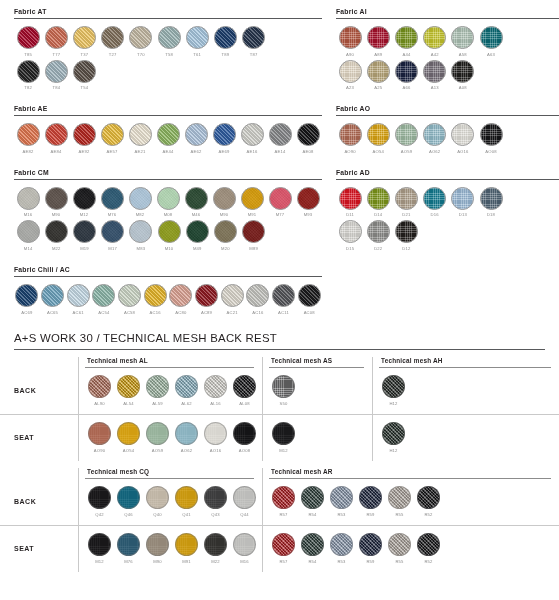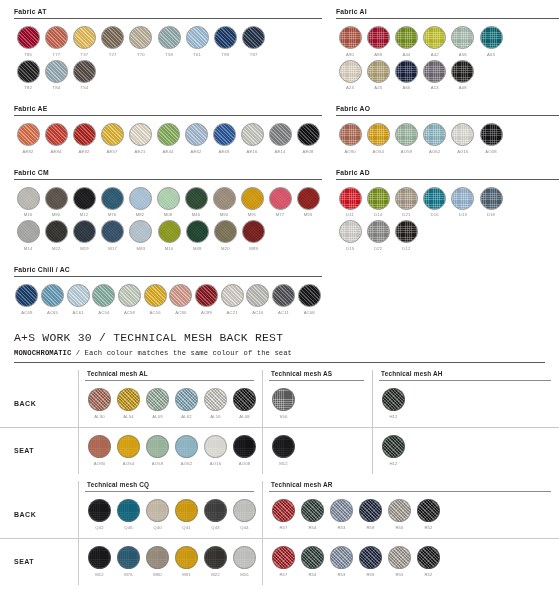--- a/index.html
+++ b/index.html
@@ -74,21 +74,21 @@
   }
   .sw-label {
     font-size: 4.2px;
     color: #8c8c8c;
     letter-spacing: 0.18px;
     margin-top: 2.6px;
     white-space: nowrap;
   }
 
   
-  .section-head { padding: 10px 14px 0 14px; font-family: Liberation Mono, monospace; }
+  .section-head { padding: 10px 14px 0 14px; }
   .sec-title {
     font-size: 11.4px;
     font-weight: 400;
     letter-spacing: 0.25px;
     color: #231f20;
     white-space: nowrap;
   }
   .sec-sub {
     font-size: 7.2px;
     letter-spacing: 0.1px;
@@ -564,21 +564,20 @@
               <div class="dot grid-weave" style="background: rgb(35, 31, 29);"></div>
               <div class="sw-label">D12</div>
             </div>
           </div>
         </div>
       </div>
   </div>
 
   <div class="section-head">
     <div class="sec-title">A+S WORK 30 / TECHNICAL MESH BACK REST</div>
-    <div class="sec-sub"><b>MONOCHROMATIC</b><span> / Each colour matches the same colour of the seat</span></div>
     <div class="sec-rule"></div>
   </div>
 
   <div class="mesh-table" id="mesh-table">
       <div class="mesh-block">
         <div class="mesh-head-row">
           <div class="rowlabel-cell"></div>
           <div class="mesh-group grp-al">
             <div class="mesh-title">Technical mesh AL</div>
             <div class="mesh-title-rule"></div>

